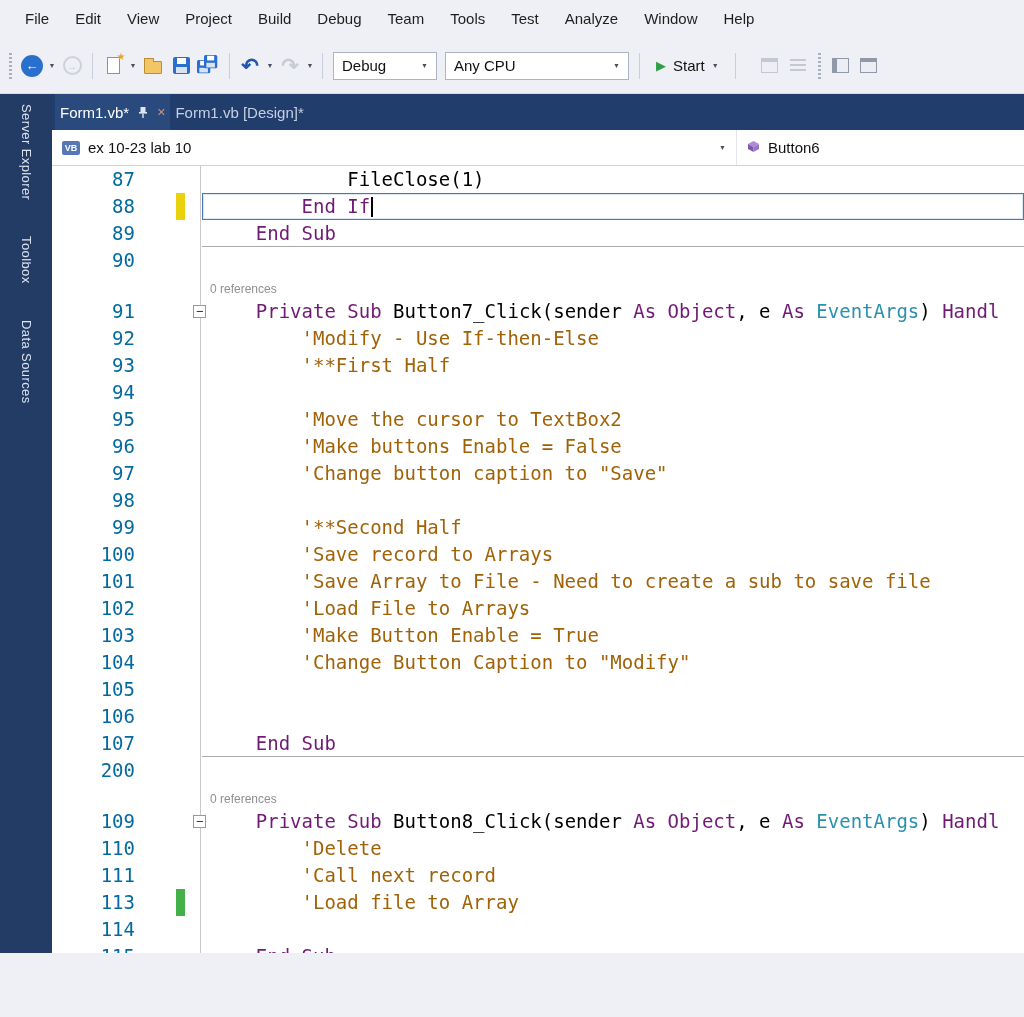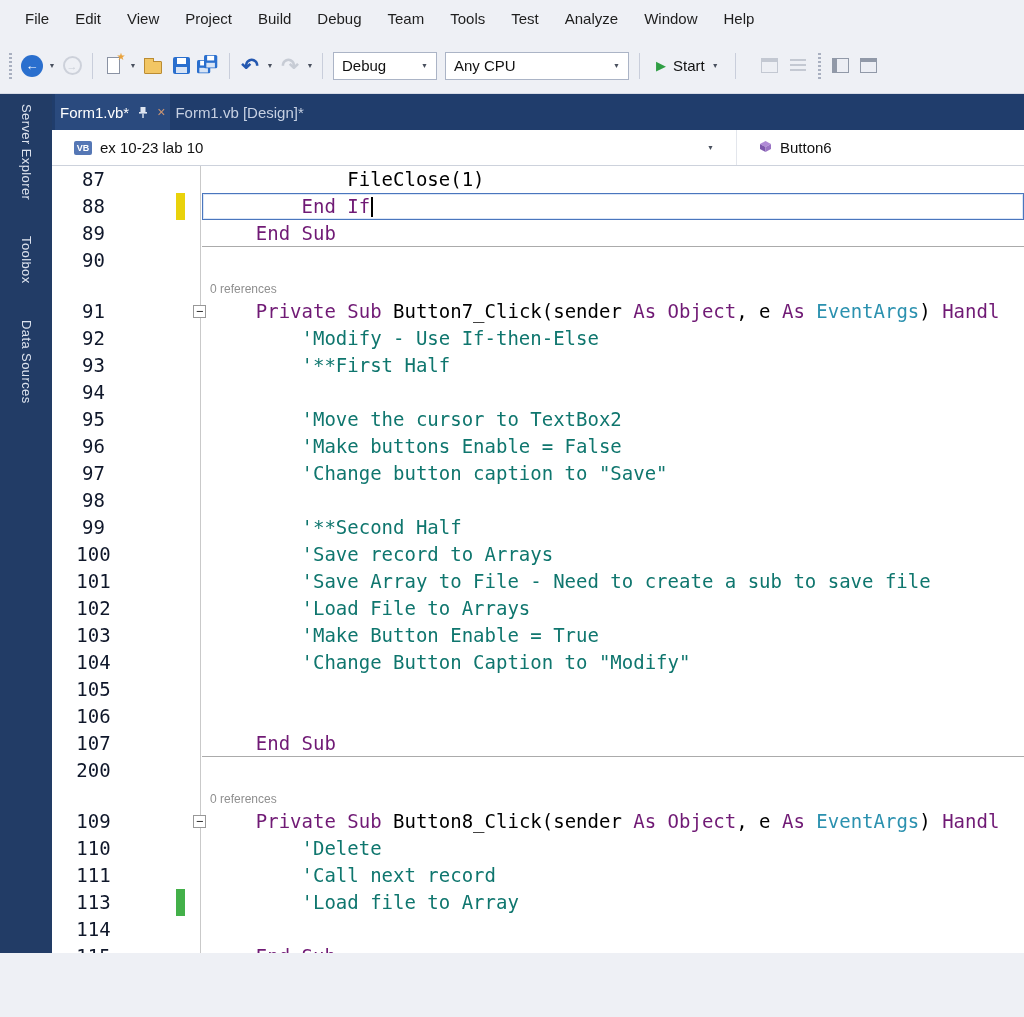--- a/index.html
+++ b/index.html
@@ -58,41 +58,41 @@
   
   .tabstrip{height:36px;background:#203d6c;display:flex;align-items:stretch;padding-left:3px}
   .tab{display:flex;align-items:center;padding:0 5px;font-size:15px;gap:9px;cursor:pointer;white-space:nowrap}
   .tab.active{background:#2a4a7e;color:#fff}
   .tab:not(.active){color:#c6d0e2}
   .tab-pin{display:flex;align-items:center;cursor:pointer}
   .tab-close{color:#cf9772;font-size:14px;line-height:1;cursor:pointer}
 
   
   .navbar{height:36px;background:#fff;display:flex;border-bottom:1px solid #cdd2dc}
-  .nav-combo{display:flex;align-items:center;gap:8px;padding:0 22px;cursor:pointer}
+  .nav-combo{display:flex;align-items:center;gap:8px;padding:0 10px;cursor:pointer}
   .nav-project{width:684px;flex:none}
   .nav-member{flex:1;border-left:1px solid #e3e6ec;min-width:0}
   .vb-badge{width:18px;height:14px;background:#5577b5;color:#fff;font-size:9px;font-weight:bold;display:flex;align-items:center;justify-content:center;border-radius:2px;flex:none}
   .nav-text{font-size:15px;color:#111;white-space:nowrap}
   .nav-combo .caret{margin-left:auto}
 
   
   .editor{flex:1;position:relative;background:#fff;overflow:hidden;font-family:"DejaVu Sans Mono","Liberation Mono",monospace;font-size:19px;color:#000}
   .outline-guide{position:absolute;left:148px;top:0;bottom:0;width:1px;background:#c9c9c9}
   .row{display:flex;height:27px;line-height:27px;position:relative}
   .row.cl{height:24px;line-height:24px}
-  .ln{width:88px;flex:none;text-align:center;padding-right:5px;color:#0f172a}
+  .ln{width:88px;flex:none;text-align:right;padding-right:5px;color:#0369a1}
   .chg{width:50px;flex:none;position:relative}
   .bar{position:absolute;left:36px;top:0;width:9px;height:100%}
   .bar.unsaved{background:#e9d20b}
   .bar.saved{background:#43b049}
   .out{width:20px;flex:none}
   .fold{width:13px;height:13px;margin:7px 0 0 3px;border:1px solid #989898;background:#fff;color:#333;font-size:12px;line-height:11px;text-align:center;cursor:pointer}
   .code{flex:1;white-space:pre;overflow:hidden}
-  .kw{color:#701a75}.cm{color:#0f766e}.ty{color:#2b91af}.pl{color:#000}
+  .kw{color:#701a75}.cm{color:#a16207}.ty{color:#2b91af}.pl{color:#000}
   .codelens{font-family:"Liberation Sans",sans-serif;font-size:12px;color:#8f8f8f;cursor:pointer}
   .caret-i{display:inline-block;width:2px;height:20px;background:#000;vertical-align:-4px;margin-left:1px}
   .curbox{position:absolute;left:150px;right:0;top:0;bottom:0;border:1px solid #4a76bd;box-shadow:inset 0 0 0 1px #dbe6f7;pointer-events:none}
   .procsep{position:absolute;left:150px;right:0;bottom:0;height:1px;background:#ababab}
 </style>
 </head>
 <body>
 
 <div class="vs">
 

